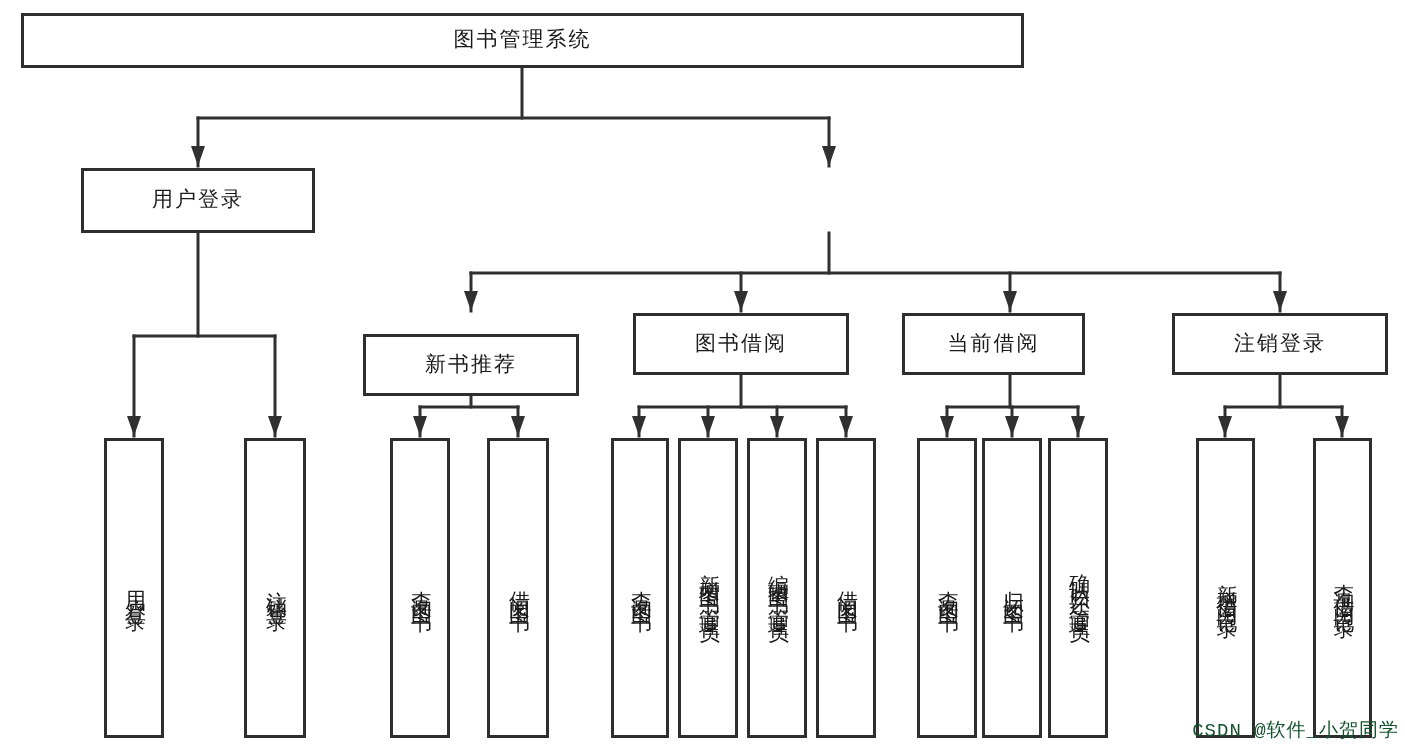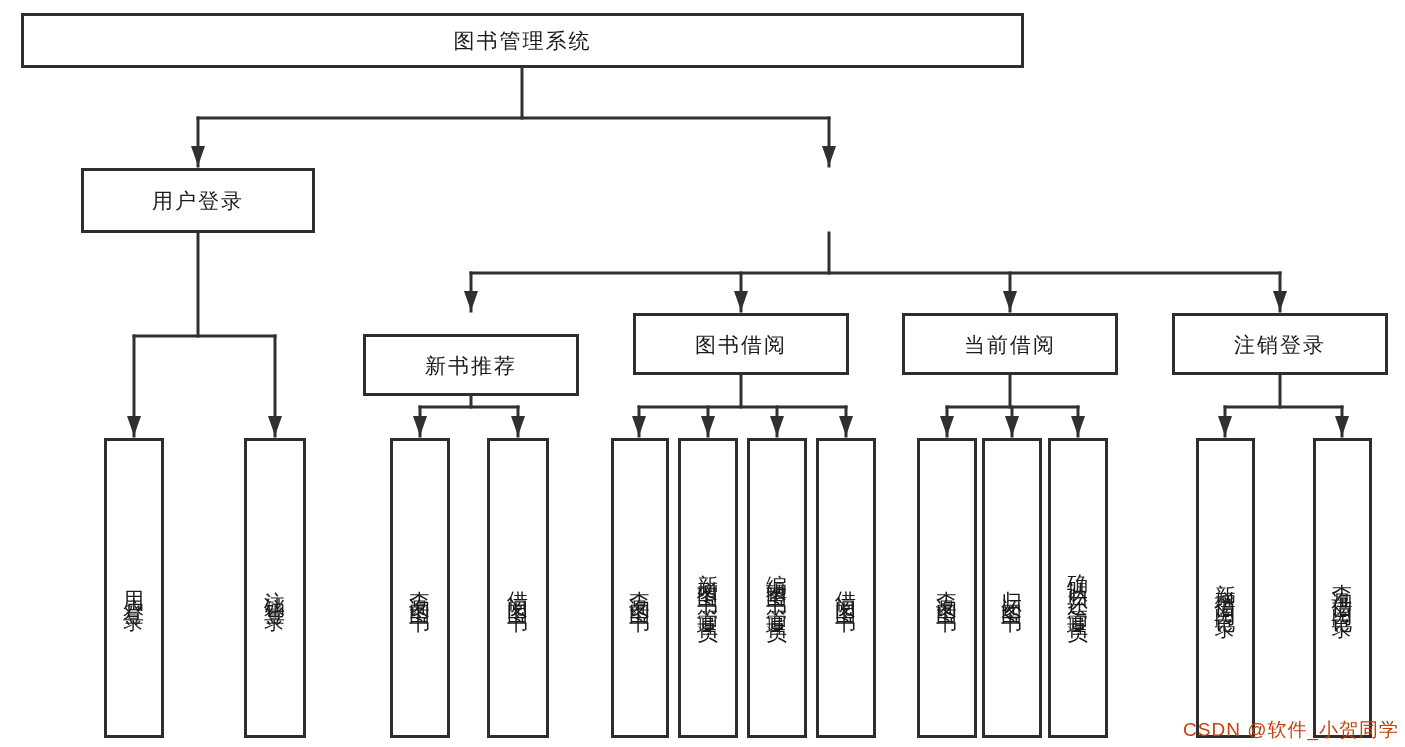--- a/index.html
+++ b/index.html
@@ -1,21 +1,21 @@
 <!DOCTYPE html>
 <html><head>
 <meta charset="utf-8">
 <style>
   html, body { margin: 0; padding: 0; background: #ffffff; }
   .canvas {
     position: relative;
     width: 1405px;
     height: 747px;
     background: #ffffff;
-    font-family: Liberation Sans, sans-serif;
+    font-family: Liberation Mono, monospace;
     overflow: hidden;
   }
   .connectors {
     position: absolute;
     left: 0; top: 0;
     pointer-events: none;
   }
   .node {
     position: absolute;
     box-sizing: border-box;
@@ -33,21 +33,21 @@
   .node.v {
     writing-mode: vertical-rl;
     text-orientation: mixed;
     letter-spacing: 7px;
     padding: 6px 0;
   }
   .watermark {
     position: absolute;
     right: 6px;
     bottom: 4px;
-    color: #c2410c;
+    color: #14532d;
     font-size: 19px;
     letter-spacing: 1px;
     white-space: nowrap;
     z-index: 5;
   }
 </style>
 </head>
 <body>
 
 <div class="canvas">
@@ -115,21 +115,21 @@
       </g>
     </g>
   </svg>
 
   <div class="node" style="left:21px; top:13px; width:1003px; height:55px;">图书管理系统</div>
 
   <div class="node" style="left:81px; top:168px; width:234px; height:65px;">用户登录</div>
 
   <div class="node" style="left:363px; top:313px; width:216px; height:62px;margin-top:21px;">新书推荐</div>
   <div class="node" style="left:633px; top:313px; width:216px; height:62px;">图书借阅</div>
-  <div class="node" style="left:902px; top:313px; width:216px; height:62px;">当前借阅</div>
+  <div class="node" style="left:902px; top:313px; width:183px; height:62px;">当前借阅</div>
   <div class="node" style="left:1172px; top:313px; width:216px; height:62px;">注销登录</div>
 
   <div class="node v" style="left:104px; top:438px; width:60px; height:300px;">用户登录</div>
   <div class="node v" style="left:244px; top:438px; width:62px; height:300px;">注销登录</div>
 
   <div class="node v" style="left:390px; top:438px; width:60px; height:300px;">查询图书</div>
   <div class="node v" style="left:487px; top:438px; width:62px; height:300px;">借阅图书</div>
 
   <div class="node v" style="left:611px; top:438px; width:58px; height:300px;">查询图书</div>
   <div class="node v" style="left:678px; top:438px; width:60px; height:300px;">新增图书（管理员）</div>

